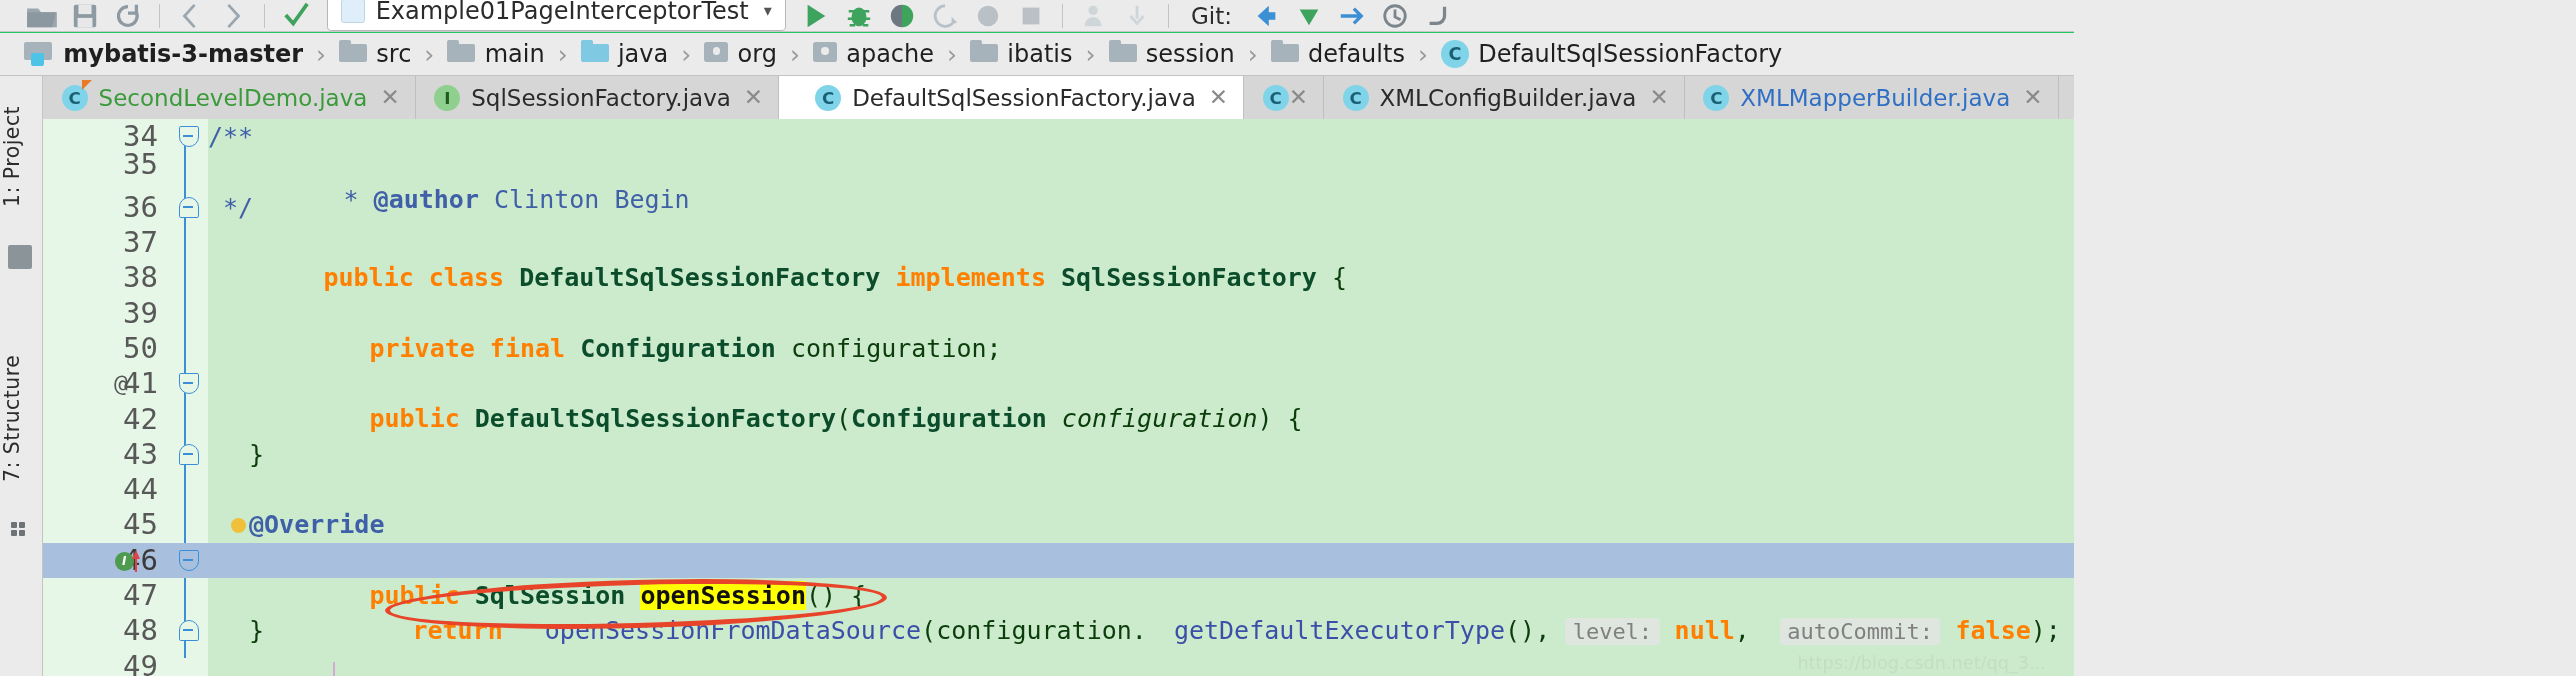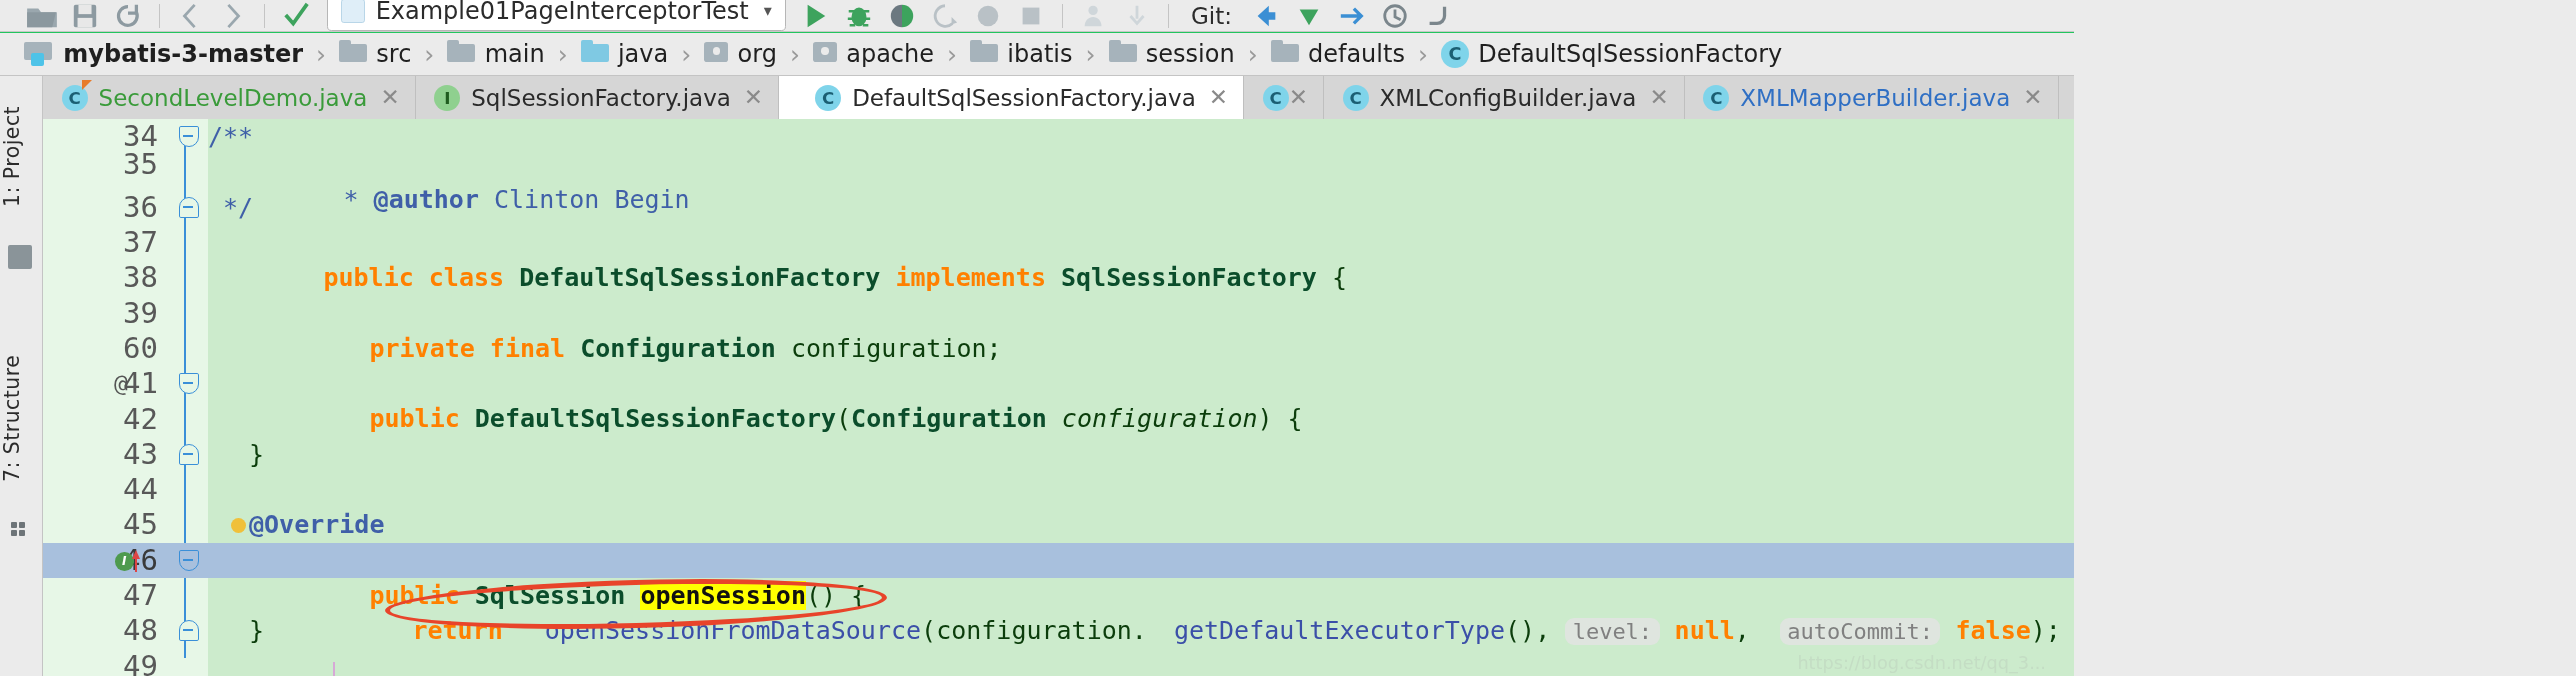--- a/index.html
+++ b/index.html
@@ -260,21 +260,21 @@
   .cls { color: #0b4d2b; font-weight: bold; }
   .var { color: #0b3d0b; }
   .mth { color: #3b4fa8; margin-left: 27px; }
   .com { color: #3f5fa8; }
   .comb{ color: #3f5fa8; font-weight: bold; }
   .ital{ font-style: italic; color: #0b3d0b; }
   .punc{ color: #0b3d0b; }
   .hl  { background: #ffff00; color: #111; font-weight: bold; }
   .hint {
     background: #dfe5df; color: #808080;
-    border-radius: 9px; padding: 0.9px 7.4px;
+    border-radius: 4px; padding: 0.9px 7.4px;
     font-size: 22px;
   }
 
   
   .fold {
     position: absolute; left: 132px; width: 28px; height: 35px;
   }
   .fold .box {
     position: absolute; left: 3.7px; top: 7.4px;
     width: 20.4px; height: 20.4px;
@@ -625,21 +625,21 @@
     </div>
 
     <div class="line" style="top:177px;">
       <span class="ln">39</span>
       <span class="code" style="left:206px;">
         <span class="kw">private</span><span class="punc"> </span><span class="kw">final</span><span class="punc"> </span><span class="cls">Configuration</span><span class="punc"> </span><span class="var">configuration;</span>
       </span>
     </div>
 
     <div class="line" style="top:212px;">
-      <span class="ln">60</span>
+      <span class="ln">50</span>
     </div>
 
     <div class="line" style="top:247px;">
       <span class="ln">41</span>
       <span class="at-sym">@</span>
       <span class="fold">
           <i class="box dn"></i>
         </span>
       <span class="code" style="left:206px;">
         <span class="kw">public</span><span class="punc"> </span><span class="cls">DefaultSqlSessionFactory</span><span class="punc">(</span><span class="cls">Configuration</span><span class="punc"> </span><span class="ital">configuration</span><span class="punc">) {</span>

